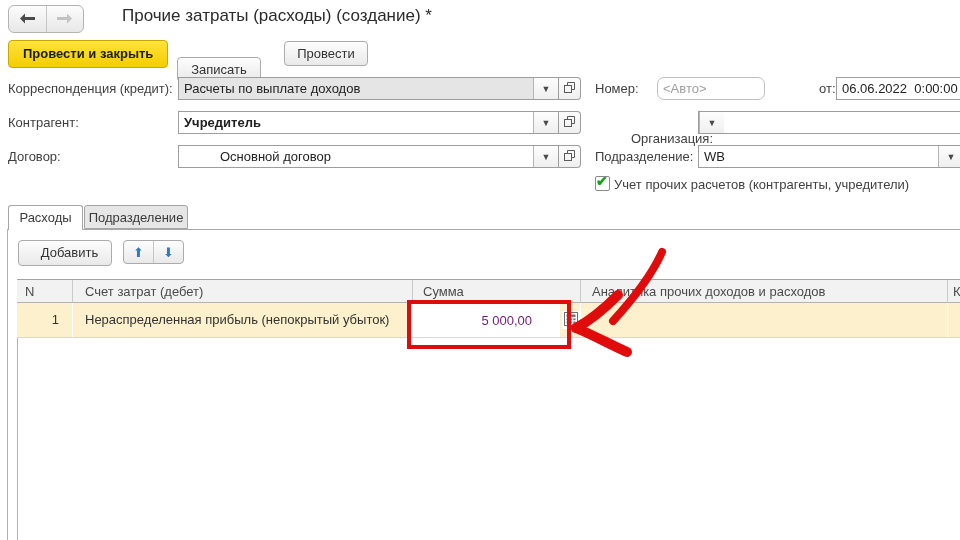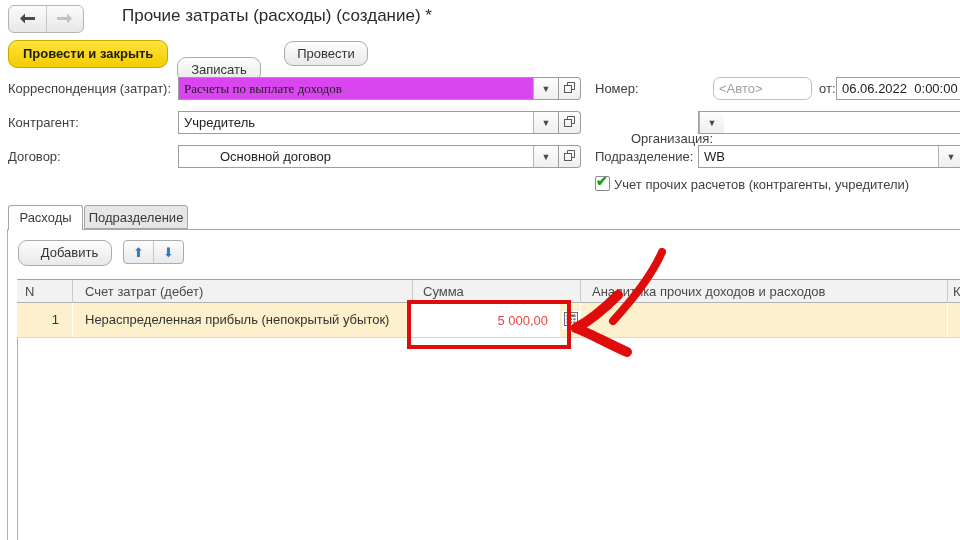--- a/index.html
+++ b/index.html
@@ -10,38 +10,38 @@
 
   
   .navgroup{left:8px;top:5px;width:74px;height:26px;border:1px solid #b3b3b3;border-radius:6px;
             background:linear-gradient(#fcfcfc,#e7e7e7);display:flex;}
   .navbtn{width:50%;display:flex;align-items:center;justify-content:center;cursor:pointer;}
   .navbtn+.navbtn{border-left:1px solid #c6c6c6;}
 
   .title{left:122px;top:6px;font-size:17px;color:#2b2b2b;}
 
   
-  .btn{border:1px solid #ababab;border-radius:9px;background:linear-gradient(#fdfdfd,#e9e9e9);
+  .btn{border:1px solid #ababab;border-radius:4px;background:linear-gradient(#fdfdfd,#e9e9e9);
        color:#333;text-align:center;cursor:pointer;}
   .btn-main{left:8px;top:40px;height:26px;line-height:26px;padding:0 14px;font-weight:bold;
             background:linear-gradient(#ffe23c,#f3cd00);border:1px solid #c9a800;color:#1c1c00;}
   .btn-write{left:177px;top:41px;width:82px;height:23px;line-height:23px;margin-top:16px;}
   .btn-post{left:284px;top:41px;width:82px;height:23px;line-height:23px;}
 
   
   .fieldwrap{height:23px;display:flex;border:1px solid #9d9d9d;background:#fff;box-sizing:border-box;}
   .inp{flex:1;border:none;outline:none;background:transparent;font:inherit;color:#222;
        padding:0 5px;min-width:0;}
   .inp::placeholder{color:#9f9f9f;}
   .ddbtn{width:24px;border-left:1px solid #b5b5b5;background:linear-gradient(#fdfdfd,#efefef);
          display:flex;align-items:center;justify-content:center;color:#4a4a4a;font-size:9px;cursor:pointer;}
   .openbtn{width:22px;height:23px;box-sizing:border-box;border:1px solid #9d9d9d;border-left:none;
            border-radius:0 4px 4px 0;background:linear-gradient(#fdfdfd,#efefef);
            display:flex;align-items:center;justify-content:center;cursor:pointer;}
-  .yellow .inp{background:#d946ef;font-family:Liberation Serif, serif;}
+  .yellow .inp{background:#e5e5e5;}
   .plain{border:1px solid #9d9d9d;height:23px;box-sizing:border-box;display:flex;}
   .rounded{border:1px solid #bfbfbf;border-radius:7px;}
 
   
   .cb{left:595px;top:176px;width:13px;height:13px;border:1px solid #8a8a8a;border-radius:2px;
       background:#fff;cursor:pointer;}
   .cb .mark{position:absolute;left:0px;top:-4px;color:#15a315;font-size:14px;font-weight:bold;}
 
   
   .tab{height:24px;line-height:24px;text-align:center;border:1px solid #a5a5a5;border-radius:3px 3px 0 0;
@@ -63,21 +63,21 @@
   .t-top{left:17px;top:279px;width:943px;height:0;border-top:1px solid #a2a2a2;}
   .t-left{left:17px;top:279px;width:0;height:261px;border-left:1px solid #b0b0b0;}
   .th{top:280px;height:23px;line-height:23px;background:#f2f2f2;color:#4a4a4a;
       border-right:1px solid #c9c9c9;border-bottom:1px solid #b3b3b3;box-sizing:border-box;
       padding-left:8px;overflow:hidden;white-space:nowrap;}
   .td{top:303px;height:34px;line-height:34px;background:#fcf1cc;color:#333;
       border-right:1px solid #ffffff;box-sizing:border-box;overflow:hidden;white-space:nowrap;}
   .row-bottom{left:17px;top:337px;width:943px;height:0;border-top:1px solid #d8d8d8;}
   .sumedit{left:409px;top:303px;width:151px;height:34px;background:#fff;box-sizing:border-box;}
   .sumedit input{width:100%;height:100%;border:none;outline:none;background:transparent;
-                 font:inherit;color:#ef4444;text-align:right;padding:0 12px 0 0;box-sizing:border-box;}
+                 font:inherit;color:#701a75;text-align:right;padding:0 28px 0 0;box-sizing:border-box;}
   .calcbtn{left:562px;top:311px;width:18px;height:18px;display:flex;align-items:center;
            justify-content:center;cursor:pointer;background:#fff;}
 
   
   .redbox{left:407px;top:300px;width:156px;height:41px;border:4px solid #e00b0b;z-index:5;pointer-events:none;}
   .arrow-svg{left:555px;top:237px;z-index:6;pointer-events:none;}
 </style>
 </head>
 <body>
 
@@ -99,39 +99,39 @@
       </span>
     </div>
   </div>
 
   <div class="abs title">Прочие затраты (расходы) (создание) *</div>
 
   <div class="abs btn btn-main">Провести и закрыть</div>
   <div class="abs btn btn-write">Записать</div>
   <div class="abs btn btn-post">Провести</div>
 
-  <div class="abs lbl" style="left:8px;top:81px;">Корреспонденция (затрат):</div>
+  <div class="abs lbl" style="left:8px;top:81px;">Корреспонденция (кредит):</div>
   <div class="abs" style="left:178px;top:77px;width:403px;display:flex;">
     <div class="fieldwrap yellow" style="flex:1;">
       <input class="inp" readonly="" value="Расчеты по выплате доходов" style="">
       <div class="ddbtn">
           <span>▼</span>
         </div>
     </div>
     <div class="openbtn">
       <span><svg width="11" height="11" viewBox="0 0 11 11">
             <rect x="0.5" y="3.5" width="7" height="7" fill="none" stroke="#5a5a5a"></rect>
             <path d="M3.5 3.5 L3.5 0.5 L10.5 0.5 L10.5 7.5 L7.5 7.5" fill="none" stroke="#5a5a5a"></path>
           </svg></span>
     </div>
   </div>
 
   <div class="abs lbl" style="left:8px;top:115px;">Контрагент:</div>
   <div class="abs" style="left:178px;top:111px;width:403px;display:flex;">
-    <div class="fieldwrap" style="flex:1;">
+    <div class="fieldwrap" style="flex:1;font-weight:bold;">
       <input class="inp" readonly="" value="Учредитель" style="">
       <div class="ddbtn">
           <span>▼</span>
         </div>
     </div>
     <div class="openbtn">
       <span><svg width="11" height="11" viewBox="0 0 11 11">
             <rect x="0.5" y="3.5" width="7" height="7" fill="none" stroke="#5a5a5a"></rect>
             <path d="M3.5 3.5 L3.5 0.5 L10.5 0.5 L10.5 7.5 L7.5 7.5" fill="none" stroke="#5a5a5a"></path>
           </svg></span>
@@ -148,21 +148,21 @@
     </div>
     <div class="openbtn">
       <span><svg width="11" height="11" viewBox="0 0 11 11">
             <rect x="0.5" y="3.5" width="7" height="7" fill="none" stroke="#5a5a5a"></rect>
             <path d="M3.5 3.5 L3.5 0.5 L10.5 0.5 L10.5 7.5 L7.5 7.5" fill="none" stroke="#5a5a5a"></path>
           </svg></span>
     </div>
   </div>
 
   <div class="abs lbl" style="left:595px;top:81px;">Номер:</div>
-  <div class="abs plain rounded" style="left:713px;top:77px;width:99px;justify-content:flex-end;">
+  <div class="abs plain rounded" style="left:657px;top:77px;width:108px;justify-content:flex-end;">
     <input class="inp" readonly="" placeholder="&lt;Авто&gt;" style="">
   </div>
   <div class="abs lbl" style="left:819px;top:81px;">от:</div>
   <div class="abs plain" style="left:836px;top:77px;width:128px;">
     <input class="inp" readonly="" value="06.06.2022  0:00:00" style="">
   </div>
 
   <div class="abs lbl" style="left:595px;top:131px;margin-left:36px;">Организация:</div>
   <div class="abs fieldwrap" style="left:698px;top:111px;width:266px;">
     <div class="ddbtn">

